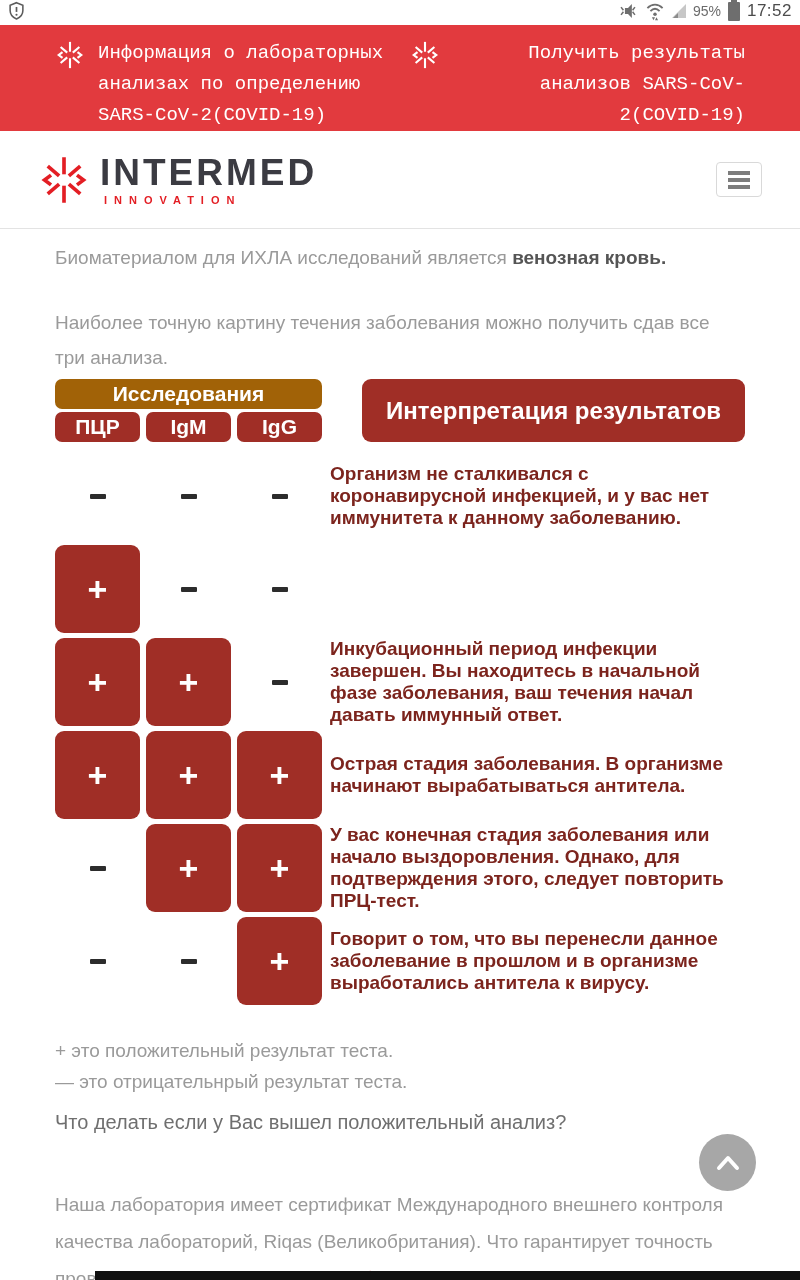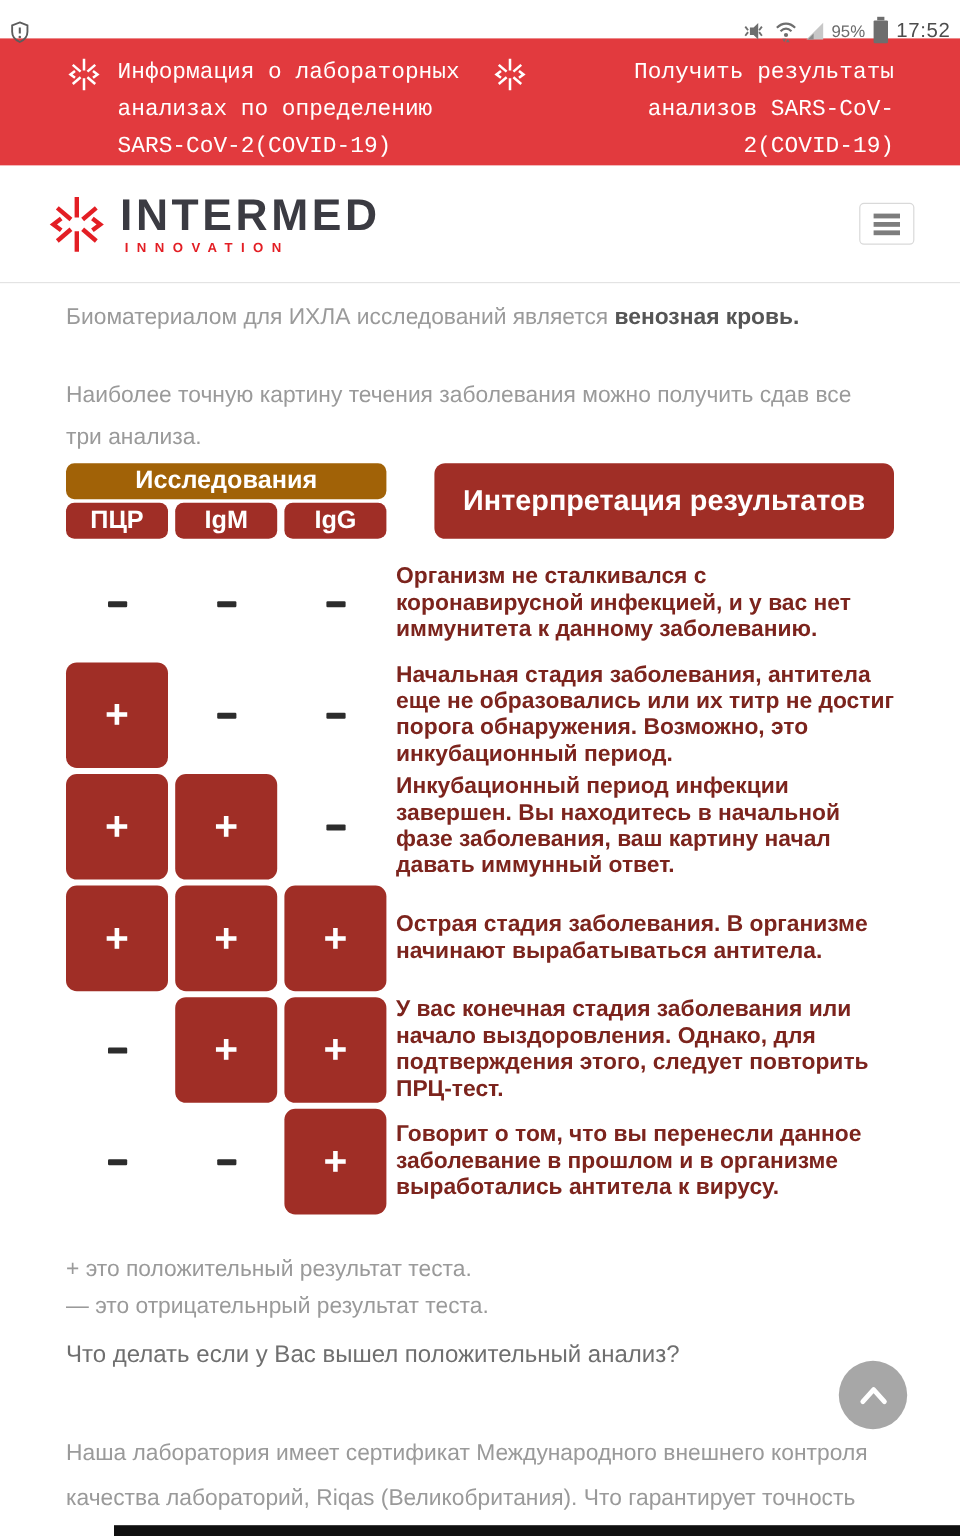--- a/index.html
+++ b/index.html
@@ -5,22 +5,22 @@
   * { margin:0; padding:0; box-sizing:border-box; }
   html,body { width:800px; }
   body {
     font-family:"Liberation Sans", sans-serif;
     background:#fff; color:#9a9a9a;
     width:800px; height:1280px; overflow:hidden; position:relative;
   }
 
   
   .statusbar {
-    height:25px; background:#fff; display:flex; align-items:flex-start;
-    padding:16px 8px; color:#5c5c5c; font-size:15px;
+    height:25px; background:#fff; display:flex; align-items:flex-end;
+    padding:4px 8px; color:#5c5c5c; font-size:15px;
   }
   .statusbar .spacer { flex:1; }
   .statusbar .sb-right { display:flex; align-items:center; gap:7px; }
   .sb-time { font-size:17px; color:#4c4c4c; letter-spacing:0.5px; }
   .sb-pct { font-size:14px; color:#6b6b6b; }
   .tri {
     width:0; height:0; border-left:14px solid transparent;
     border-bottom:14px solid #c7c7c7; position:relative;
   }
   .tri .tri-fill {
@@ -249,34 +249,31 @@
         <div class="trow">
           <div class="cells">
             <div class="cell plus">+</div>
             <div class="cell minus">
               <span class="dash"></span>
             </div>
             <div class="cell minus">
               <span class="dash"></span>
             </div>
           </div>
-          <div class="rtext">
-            <p>Начальная стадия заболевания, антитела еще не образовались или их титр не достиг порога обнаружения. Возможно, это инкубационный период.</p>
-          </div>
-        </div>
-        <div class="trow">
-          <div class="cells">
-            <div class="cell plus">+</div>
-            <div class="cell plus">+</div>
-            <div class="cell minus">
-              <span class="dash"></span>
-            </div>
-          </div>
-          <div class="rtext">
-            <p>Инкубационный период инфекции завершен. Вы находитесь в начальной фазе заболевания, ваш картину начал давать иммунный ответ.</p>
+        </div>
+        <div class="trow">
+          <div class="cells">
+            <div class="cell plus">+</div>
+            <div class="cell plus">+</div>
+            <div class="cell minus">
+              <span class="dash"></span>
+            </div>
+          </div>
+          <div class="rtext">
+            <p>Инкубационный период инфекции завершен. Вы находитесь в начальной фазе заболевания, ваш течения начал давать иммунный ответ.</p>
           </div>
         </div>
         <div class="trow">
           <div class="cells">
             <div class="cell plus">+</div>
             <div class="cell plus">+</div>
             <div class="cell plus">+</div>
           </div>
           <div class="rtext">
             <p>Острая стадия заболевания. В организме начинают вырабатываться антитела.</p>

